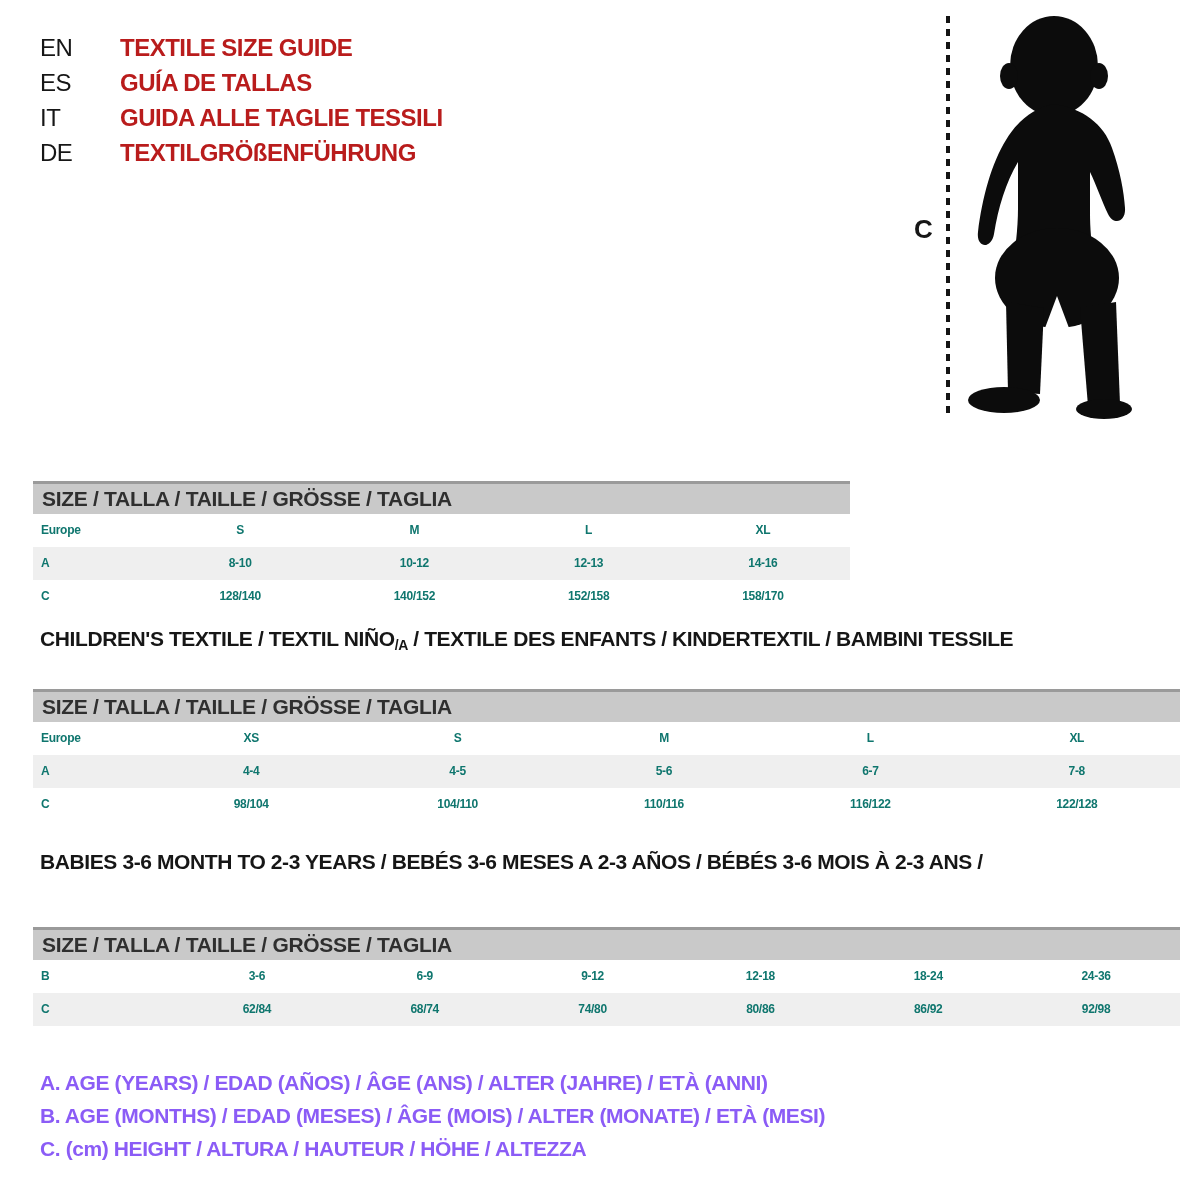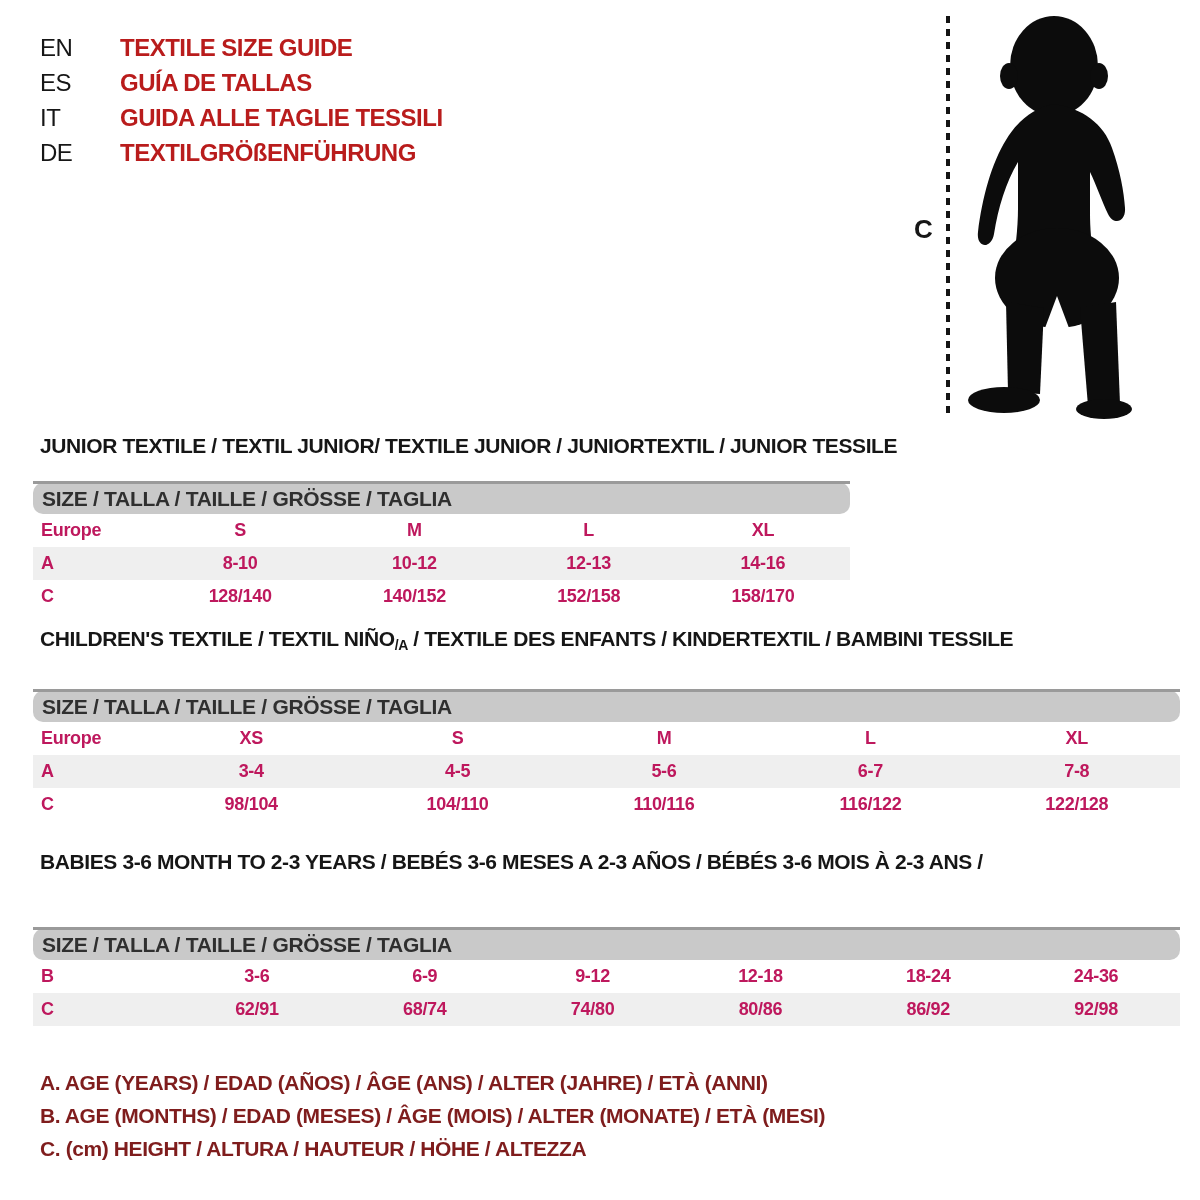--- a/index.html
+++ b/index.html
@@ -38,46 +38,46 @@
   .sec-title {
     position: absolute; left: 40px;
     font-weight: bold; font-size: 21px; letter-spacing: -0.4px;
     color: #161616; white-space: nowrap;
   }
   .sub-a { font-size: 14px; vertical-align: -4px; }
   .two-line div { line-height: 33px; }
   
   table.tbl { position: absolute; border-collapse: collapse; table-layout: fixed; }
   .tbl td {
-    font-weight: bold; font-size: 18px; color: #be185d;
+    font-weight: bold; font-size: 12px; color: #0f766e;
     text-align: center; vertical-align: middle; padding: 0;
     letter-spacing: -0.3px; overflow: hidden; white-space: nowrap;
   }
   .tbl tr { height: 33px; }
   .tbl tr.bar { height: 31px; }
   .tbl tr.bar td {
     background: #c9c9c9; border-top: 3px solid #9a9a9a;
-    text-align: left; padding-left: 9px; font-size: 21px; color: #2f2f2f; border-radius: 10px;
+    text-align: left; padding-left: 9px; font-size: 21px; color: #2f2f2f;
   }
   .tbl td.lbl { text-align: left; padding-left: 8px; }
   .tbl tr.shade td { background: #efefef; }
   #tbl-junior   { left: 33px; top: 481px; width: 817px; }
   #tbl-children { left: 33px; top: 689px; width: 1147px; }
   #tbl-babies   { left: 33px; top: 927px; width: 1147px; }
   #tbl-junior   col.c0 { width: 120px; }
   #tbl-children col.c0 { width: 115px; }
   #tbl-babies   col.c0 { width: 140px; }
   #title-junior   { top: 434px; }
   #title-children { top: 627px; }
   #title-babies   { top: 845px; }
   
   .legend { position: absolute; left: 40px; top: 1066px; }
   .legend div {
     font-weight: bold; font-size: 21px; letter-spacing: -0.4px;
-    color: #7f1d1d; line-height: 33px; white-space: nowrap;
+    color: #8b5cf6; line-height: 33px; white-space: nowrap;
   }
 </style>
 </head>
 <body>
 
 <div class="page">
 
   <div class="lang-list">
     <div class="lang-row">
       <span class="lang-code">EN</span>
@@ -110,21 +110,20 @@
                C20,186 30,150 44,128 C56,108 72,96 92,92 Z"></path>
       <ellipse cx="95" cy="266" rx="62" ry="50"></ellipse>
       <path d="M44,290 L82,296 L78,382 L46,380 Z"></path>
       <path d="M118,296 L154,290 L158,392 L126,394 Z"></path>
       <ellipse cx="42" cy="388" rx="36" ry="13"></ellipse>
       <ellipse cx="142" cy="397" rx="28" ry="10"></ellipse>
     </g>
     <path d="M83,316 L95,284 L107,316 Z" fill="#ffffff"></path>
   </svg>
 
-  <div class="sec-title" id="title-junior">JUNIOR TEXTILE / TEXTIL JUNIOR/ TEXTILE JUNIOR / JUNIORTEXTIL / JUNIOR TESSILE</div>
   <table class="tbl" id="tbl-junior">
     <colgroup>
         <col class="c0">
         <col>
         <col>
         <col>
         <col>
       </colgroup>
     <tbody>
         <tr class="bar">
@@ -173,21 +172,21 @@
     <tr>
       <td class="lbl">Europe</td>
       <td>XS</td>
       <td>S</td>
       <td>M</td>
       <td>L</td>
       <td>XL</td>
     </tr>
     <tr class="shade">
       <td class="lbl">A</td>
-      <td>3-4</td>
+      <td>4-4</td>
       <td>4-5</td>
       <td>5-6</td>
       <td>6-7</td>
       <td>7-8</td>
     </tr>
     <tr>
       <td class="lbl">C</td>
       <td>98/104</td>
       <td>104/110</td>
       <td>110/116</td>
@@ -218,21 +217,21 @@
       <td class="lbl">B</td>
       <td>3-6</td>
       <td>6-9</td>
       <td>9-12</td>
       <td>12-18</td>
       <td>18-24</td>
       <td>24-36</td>
     </tr>
     <tr class="shade">
       <td class="lbl">C</td>
-      <td>62/91</td>
+      <td>62/84</td>
       <td>68/74</td>
       <td>74/80</td>
       <td>80/86</td>
       <td>86/92</td>
       <td>92/98</td>
     </tr>
   </tbody>
     </table>
 
   <div class="legend">

